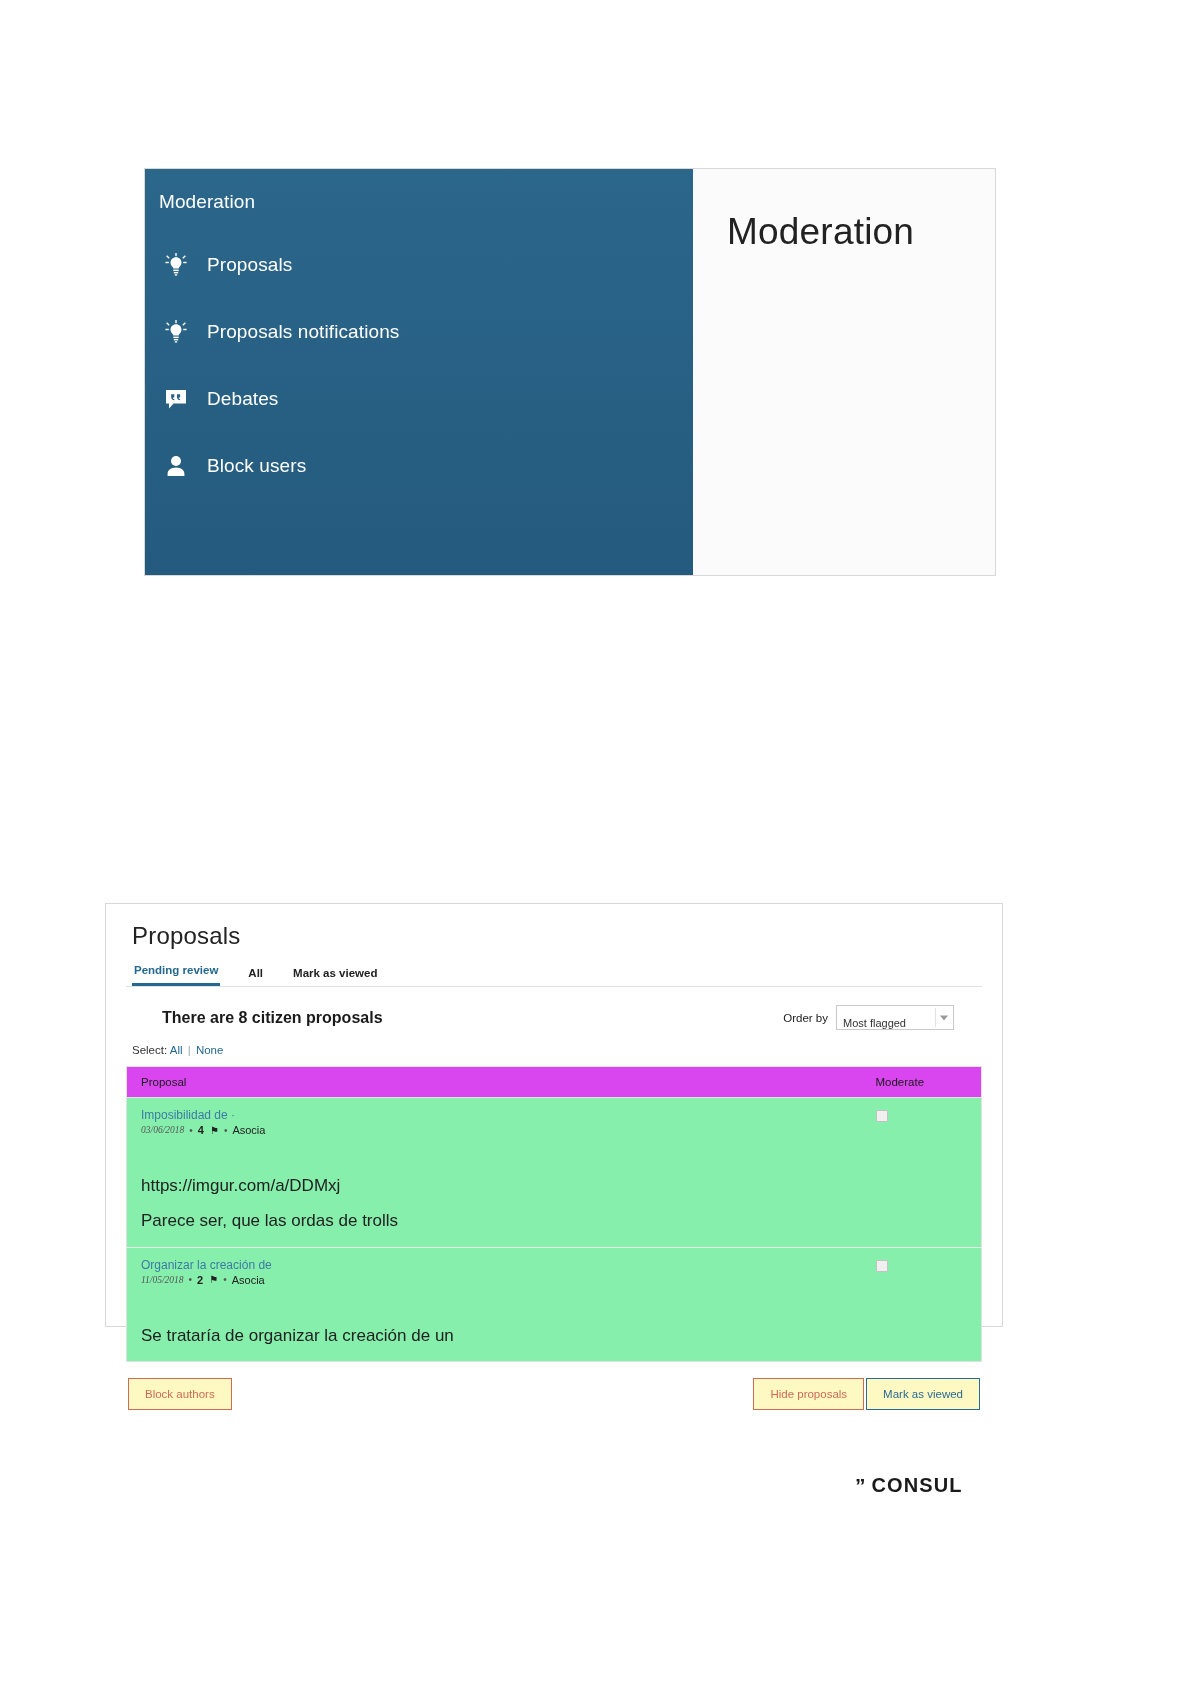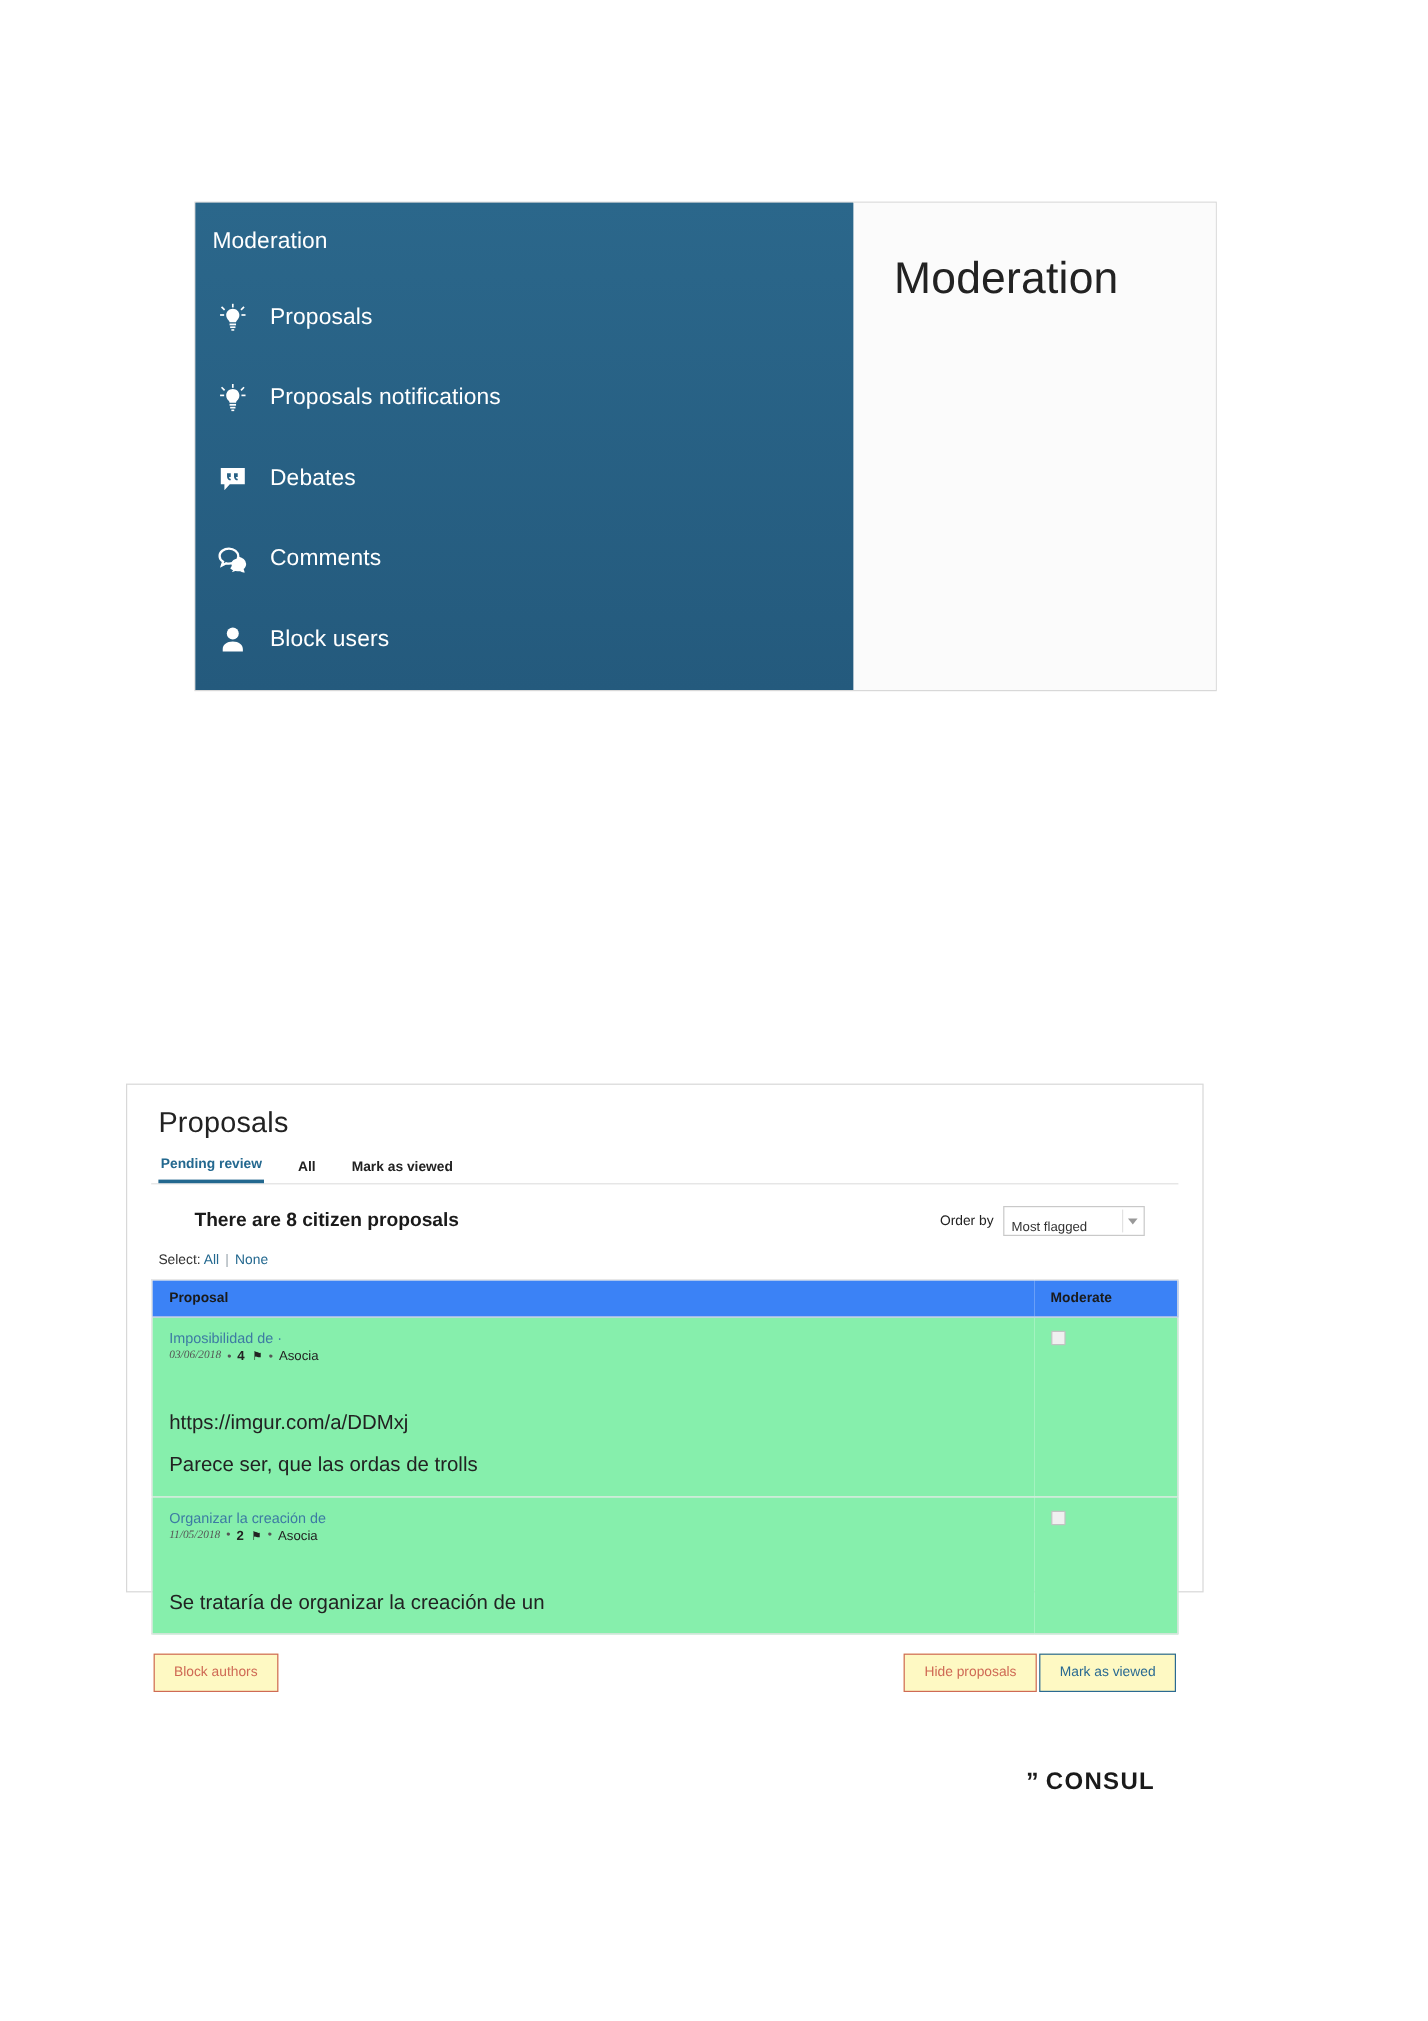--- a/index.html
+++ b/index.html
@@ -7,21 +7,21 @@
     width: 1190px;
     height: 1684px;
     background: #ffffff;
     font-family: "Liberation Sans", sans-serif;
   }
   .page { position: relative; width: 1190px; height: 1684px; overflow: hidden; }
 
   
   .fig1 {
     position: absolute;
-    left: 162px; top: 168px;
+    left: 144px; top: 168px;
     width: 852px; height: 408px;
     border: 1px solid #d8d8d8;
     display: flex;
     background: #ffffff;
   }
   .sidebar {
     width: 548px;
     background: #266084;
     background-image: linear-gradient(180deg, #2b678b 0%, #245a7d 100%);
     padding: 22px 0 0 0;
@@ -170,24 +170,24 @@
   .select-row a { color: #23688f; text-decoration: none; cursor: pointer; }
   .select-row .sep { color: #9aa6ad; margin: 0 2px; }
 
   table.mod-table {
     width: 100%;
     border-collapse: collapse;
     margin-top: 10px;
     border: 1px solid #e2e2e2;
   }
   table.mod-table thead th {
-    background: #3b82f6;
+    background: #d946ef;
     border-bottom: 1px solid #e2e2e2;
     font-size: 11.5px;
-    font-weight: bold;
+    font-weight: normal;
     color: #1a1a1a;
     text-align: left;
     padding: 9px 14px;
   }
   th.col-moderate { text-align: left; width: 120px; padding-left: 10px; }
   table.mod-table tbody td {
     border-bottom: 1px solid #e8e8e8;
     padding: 10px 14px 12px 14px;
     vertical-align: top;
     background: #86efac;
@@ -333,31 +333,20 @@
               <path d="M2 2h20v13.5H9.5L5 20.5v-5H2z"></path>
               <g fill="#266084">
                 <path d="M7.2 6.3h3.1v3.1H8.9c0 1 .4 1.5 1.4 1.6v1.3c-2 -.1-3.1-1.3-3.1-3.3z"></path>
                 <path d="M13 6.3h3.1v3.1h-1.4c0 1 .4 1.5 1.4 1.6v1.3c-2-.1-3.1-1.3-3.1-3.3z"></path>
               </g>
             </svg>
           </span>
           <span class="nav-label">Debates</span>
         </li>
 
-        <li class="nav-item">
-          <span class="nav-icon">
-            <svg width="26" height="22" viewBox="0 0 26 22" fill="none">
-              <path d="M9.8 2.2c-4.3 0-7.8 2.7-7.8 6.1 0 1.9 1.1 3.6 2.9 4.7l-1 3.3 3.6-1.9c.7.2 1.5.3 2.3.3 4.3 0 7.8-2.7 7.8-6.1s-3.5-6.4-7.8-6.4z" stroke="#ffffff" stroke-width="1.9" fill="none"></path>
-              <path d="M17.2 9.6c3.4.5 6 2.7 6 5.3 0 1.5-.9 2.9-2.3 3.8l.8 2.6-2.9-1.5c-.6.1-1.2.2-1.8.2-2.3 0-4.3-.9-5.5-2.2" stroke="#ffffff" stroke-width="1.9" fill="#ffffff"></path>
-              <ellipse cx="17.6" cy="15" rx="5.8" ry="4.6" fill="#ffffff"></ellipse>
-              <path d="M14.4 18.4l-2.2 3.4 4.6-1.6z" fill="#ffffff"></path>
-            </svg>
-          </span>
-          <span class="nav-label">Comments</span>
-        </li>
 
         <li class="nav-item">
           <span class="nav-icon">
             <svg width="20" height="22" viewBox="0 0 20 22" fill="#ffffff">
               <circle cx="10" cy="6" r="5"></circle>
               <path d="M10 12.5c-5 0-8.4 2.8-8.4 6.3V21h16.8v-2.2c0-3.5-3.4-6.3-8.4-6.3z"></path>
             </svg>
           </span>
           <span class="nav-label">Block users</span>
         </li>

